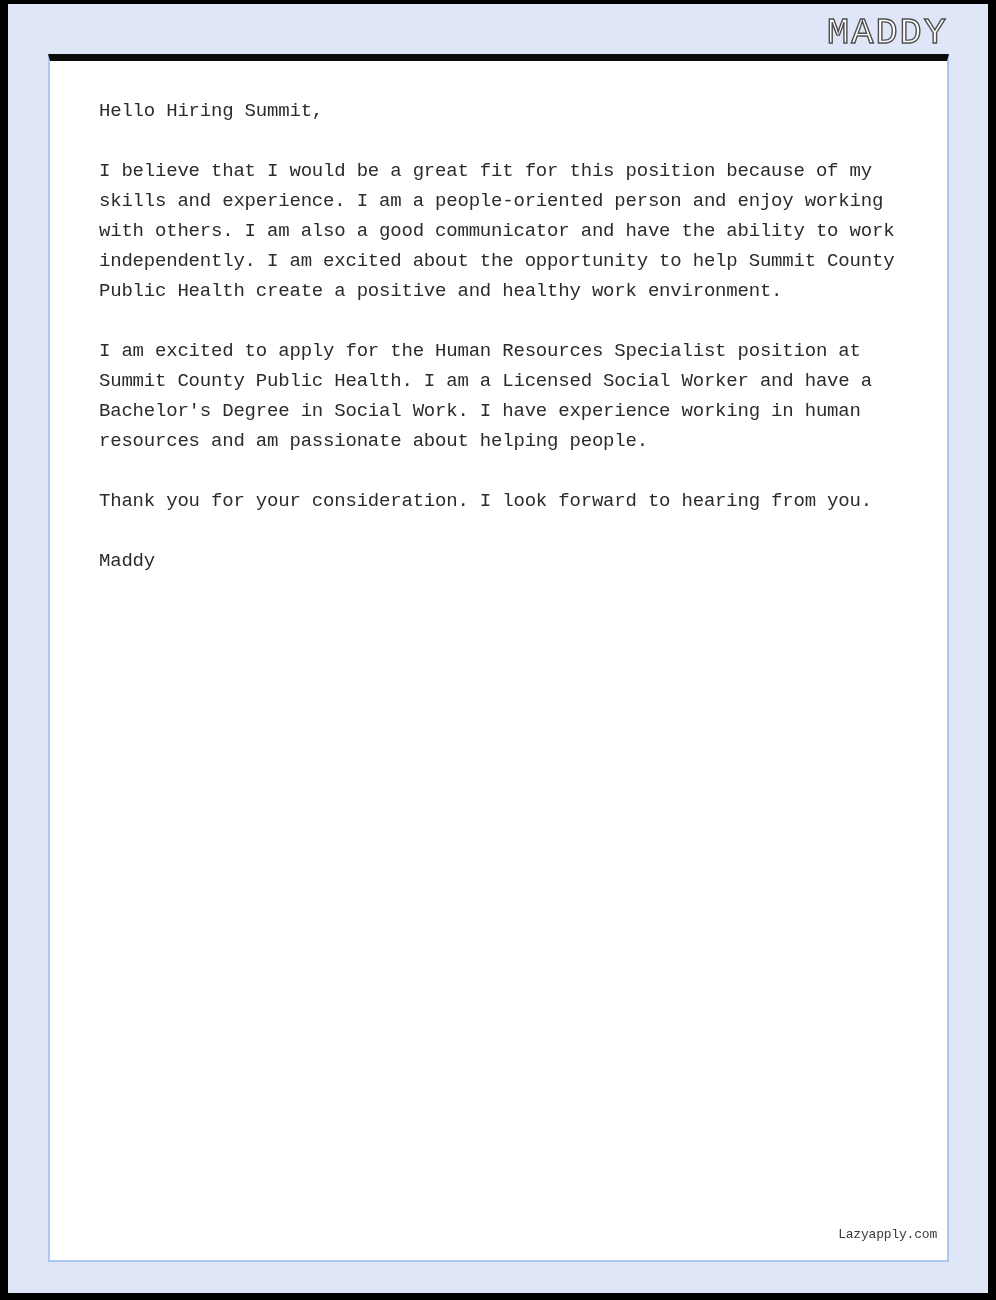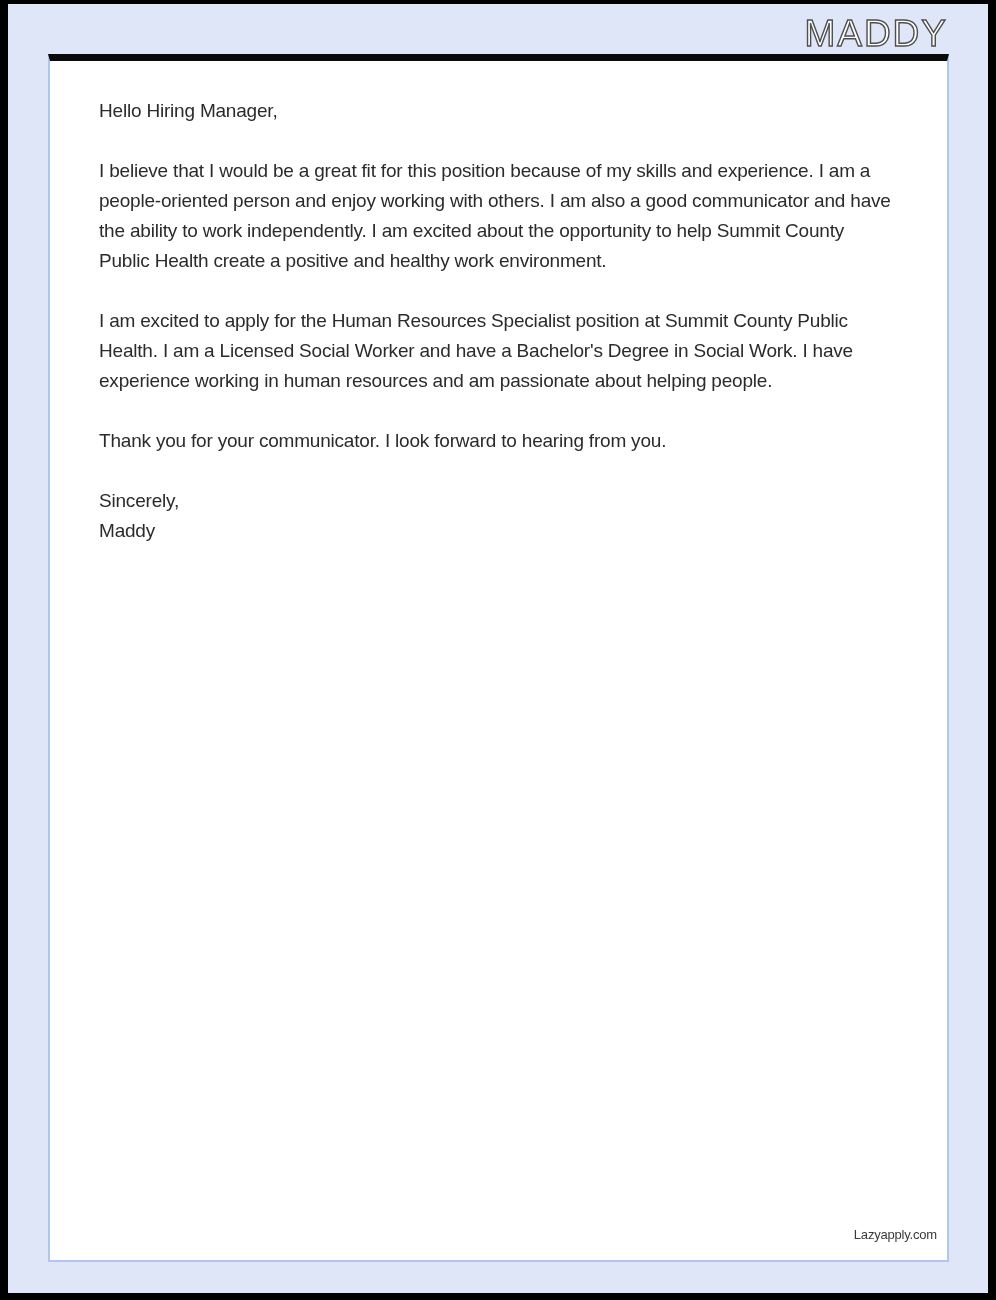--- a/index.html
+++ b/index.html
@@ -9,21 +9,21 @@
   }
   .canvas {
     position: relative;
     width: 996px;
     height: 1300px;
     box-sizing: border-box;
     background: #dee6f8;
     border-style: solid;
     border-color: #000000;
     border-width: 4px 8px 7px 8px;
-    font-family: Liberation Sans, sans-serif;
+    font-family: Liberation Mono, monospace;
     overflow: hidden;
   }
   .logo {
     position: absolute;
     top: 11px;
     right: 40px;
     font-size: 37px;
     font-weight: 400;
     letter-spacing: 2px;
     color: #ffffff;
@@ -74,30 +74,29 @@
 <body>
 
 <div class="canvas">
 
   <div class="logo">MADDY</div>
 
   <div class="page">
 
     <div class="letter-body">
 
-      <p>Hello Hiring Manager,</p>
+      <p>Hello Hiring Summit,</p>
 
       <p>I believe that I would be a great fit for this position because of my skills and experience. I am a people-oriented person and enjoy working with others. I am also a good communicator and have the ability to work independently. I am excited about the opportunity to help Summit County Public Health create a positive and healthy work environment.</p>
 
       <p>I am excited to apply for the Human Resources Specialist position at Summit County Public Health. I am a Licensed Social Worker and have a Bachelor's Degree in Social Work. I have experience working in human resources and am passionate about helping people.</p>
 
-      <p>Thank you for your communicator. I look forward to hearing from you.</p>
+      <p>Thank you for your consideration. I look forward to hearing from you.</p>
 
       <div class="sig-block">
-        <div>Sincerely,</div>
         <div>Maddy</div>
       </div>
 
 
     </div>
 
     <div class="watermark">Lazyapply.com</div>
 
   </div>
 

